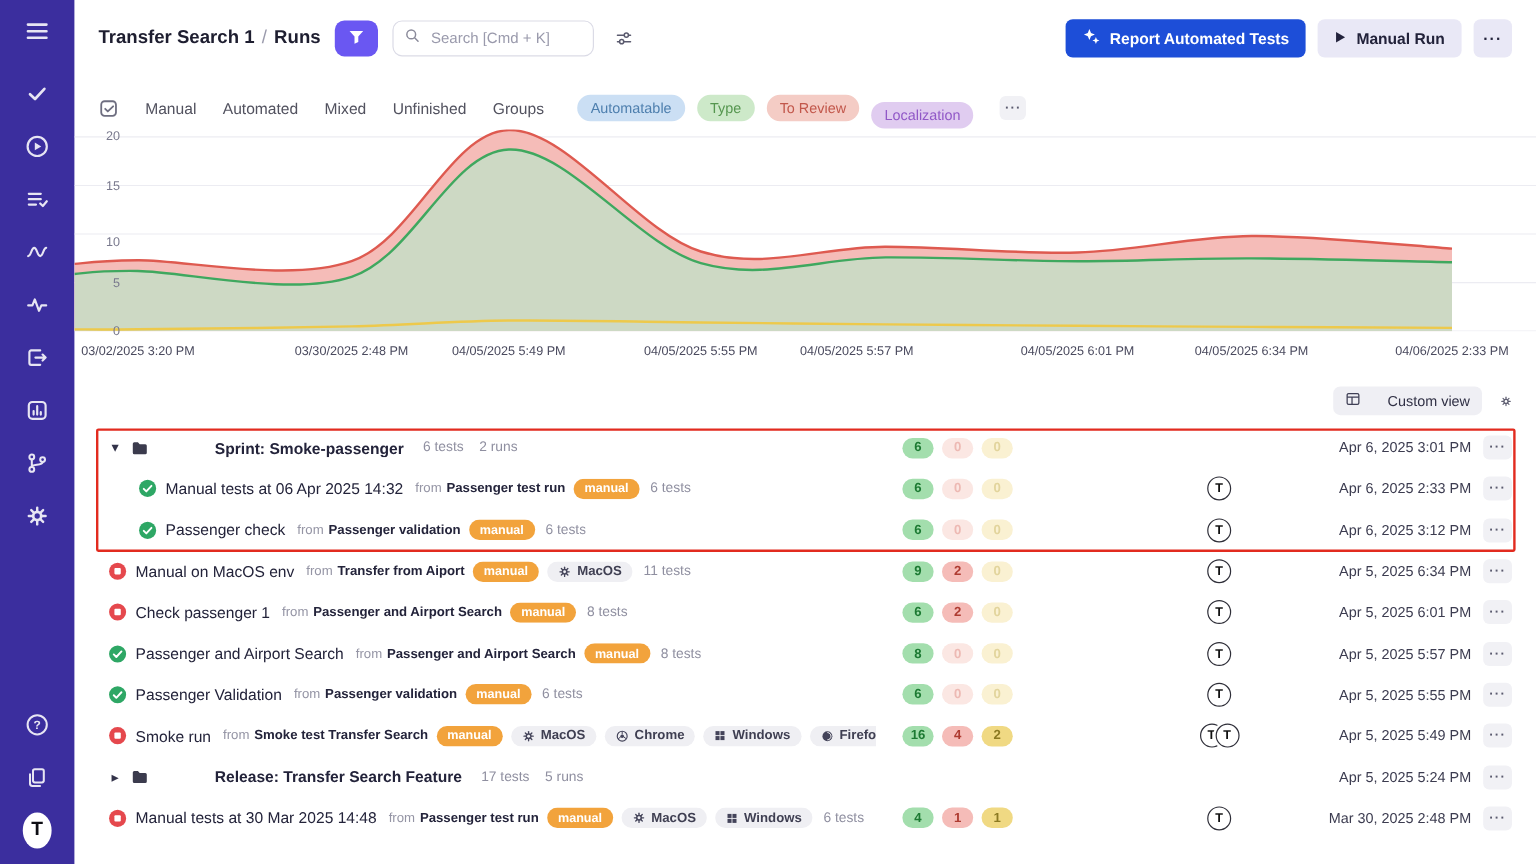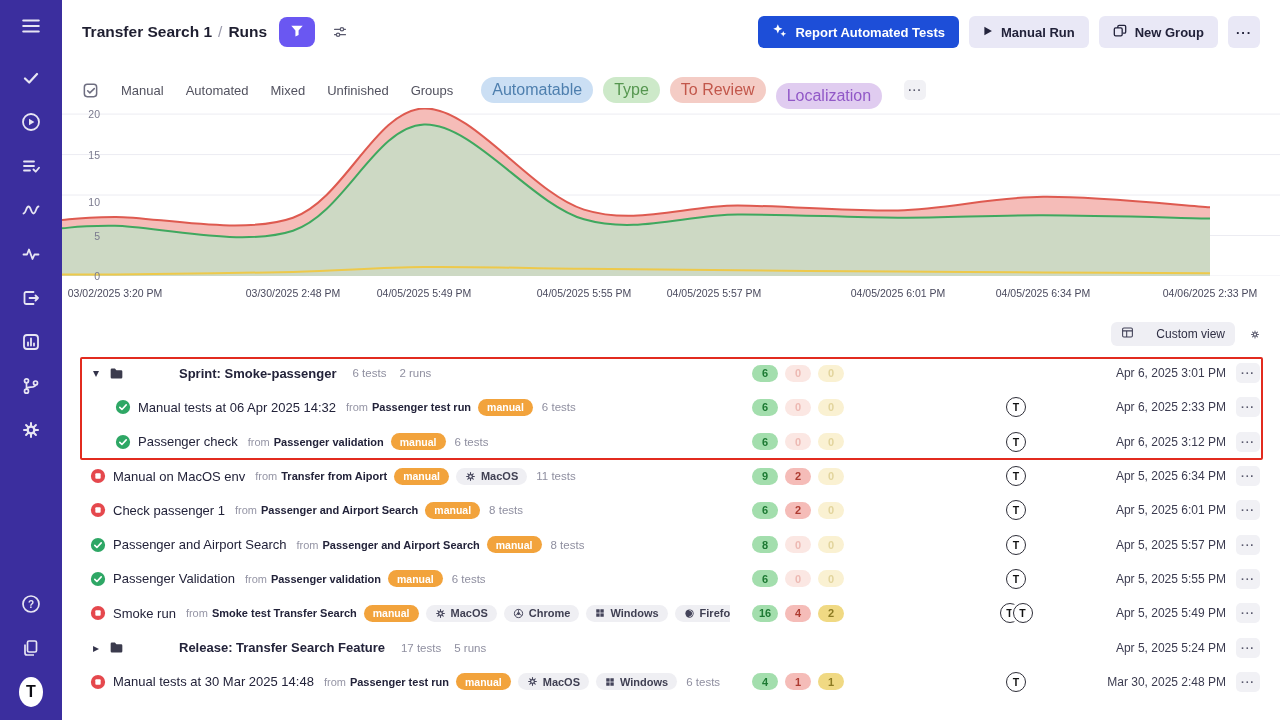--- a/index.html
+++ b/index.html
@@ -39,21 +39,21 @@
     font-weight:600; display:inline-flex; align-items:center; gap:8px; cursor:pointer;
     font-family:"Liberation Sans", sans-serif; white-space:nowrap; }
   .btn.primary { background:#1d4ed8; color:#fff; }
   .btn.soft { background:#E9E8F6; color:#22223A; }
   .btn.square { width:32px; padding:0; justify-content:center; font-weight:700; letter-spacing:1px; }
   
   .tabsrow { position:absolute; top:72px; left:20px; right:20px; height:36px;
     display:flex; align-items:center; gap:22px; }
   .tab { font-size:13px; font-weight:500; color:#52525F; cursor:pointer; white-space:nowrap; }
   .chips { display:flex; align-items:center; gap:10px; margin-left:6px; }
-  .chip { border-radius:13px; padding:4px 11px; font-size:16px; font-weight:500; cursor:pointer; white-space:nowrap; }
+  .chip { border-radius:13px; padding:4px 11px; font-size:12px; font-weight:500; cursor:pointer; white-space:nowrap; }
   .minimore { width:22px; height:20px; border-radius:5px; background:#F1F1F5; color:#5A5A6E;
     font-size:11px; font-weight:700; letter-spacing:1px; }
   
   .chartwrap { position:absolute; top:108px; left:0; width:1218px; height:168px; }
   .ylabels span { position:absolute; left:16px; width:22px; text-align:right;
     font-size:10.5px; color:#7A7A8E; }
   .xlabels { position:absolute; top:287px; left:0; width:1218px; height:14px; overflow:hidden; }
   .xlabels span { position:absolute; transform:translateX(-50%); font-size:10.5px;
     color:#4A4A5E; white-space:nowrap; top:0; }
   
@@ -201,49 +201,47 @@
 
   <header class="topbar">
     <span class="breadcrumb">
       <span>Transfer Search 1</span><span class="sep">/</span><span>Runs</span>
     </span>
     <button class="iconbtn filterbtn">
       <span><svg viewBox="0 0 16 16" width="14" height="14">
             <path d="M1.5 2h13L9.8 7.4v5.1l-3.6 1.8V7.4z" fill="#fff"></path>
           </svg></span>
     </button>
+    <div class="searchbox">
+      <span><svg viewBox="0 0 16 16" width="13" height="13">
+            <circle cx="7" cy="7" r="4.5" stroke="#8A8A9A" stroke-width="1.5" fill="none"></circle>
+            <path d="M10.5 10.5L14 14" stroke="#8A8A9A" stroke-width="1.5" stroke-linecap="round"></path>
+          </svg></span>
+      <input placeholder="Search [Cmd + K]" style="">
+    </div>
     <button class="iconbtn slidersbtn">
       <svg viewBox="0 0 18 18" width="16" height="16">
           <path d="M2 5.5h14M2 12.5h14" stroke="#5A5A6E" stroke-width="1.6" stroke-linecap="round"></path>
           <circle cx="11.5" cy="5.5" r="2.2" fill="#fff" stroke="#5A5A6E" stroke-width="1.6"></circle>
           <circle cx="6.5" cy="12.5" r="2.2" fill="#fff" stroke="#5A5A6E" stroke-width="1.6"></circle>
         </svg>
     </button>
     <div class="top-actions">
       <button class="btn primary">
         <span><svg viewBox="0 0 18 18" width="15" height="15">
               <path d="M7 1.5L8.6 5.4 12.5 7 8.6 8.6 7 12.5 5.4 8.6 1.5 7 5.4 5.4z" fill="#fff"></path>
               <path d="M13.5 9.5l1 2.5 2.5 1-2.5 1-1 2.5-1-2.5-2.5-1 2.5-1z" fill="#fff"></path>
             </svg></span>
         <span>Report Automated Tests</span>
       </button>
       <button class="btn soft">
         <span><svg width="10" height="12" viewBox="0 0 11 12">
               <path d="M1.5 1.2v9.6L9.8 6z" fill="#23233C"></path>
             </svg></span>
         <span>Manual Run</span>
-      </button>
-      <button class="btn soft">
-        <span><svg viewBox="0 0 16 16" width="14" height="14">
-              <g stroke="#23233C" stroke-width="1.5" fill="none">
-                <rect x="1.5" y="4.5" width="9" height="9" rx="1.5"></rect>
-                <path d="M5.5 4.5V3A1.5 1.5 0 0 1 7 1.5h6A1.5 1.5 0 0 1 14.5 3v6a1.5 1.5 0 0 1-1.5 1.5h-1.5"></path>
-              </g>
-            </svg></span>
-        <span>New Group</span>
       </button>
       <button class="btn soft square">···</button>
     </div>
   </header>
 
   <div class="tabsrow">
     <span style="display:inline-flex;">
       <svg viewBox="0 0 18 18" width="17" height="17">
           <g stroke="#6E6E80" stroke-width="1.6" fill="none" stroke-linecap="round" stroke-linejoin="round">
             <rect x="2.5" y="2.5" width="13" height="13" rx="3"></rect>

